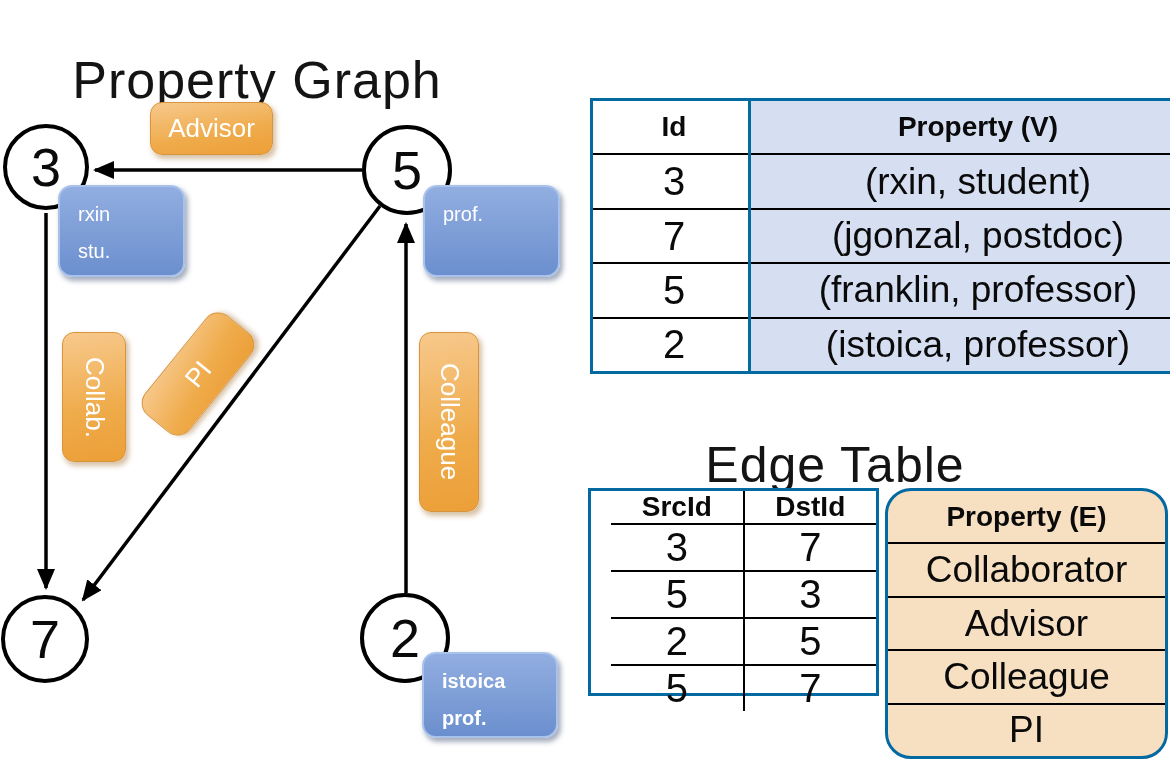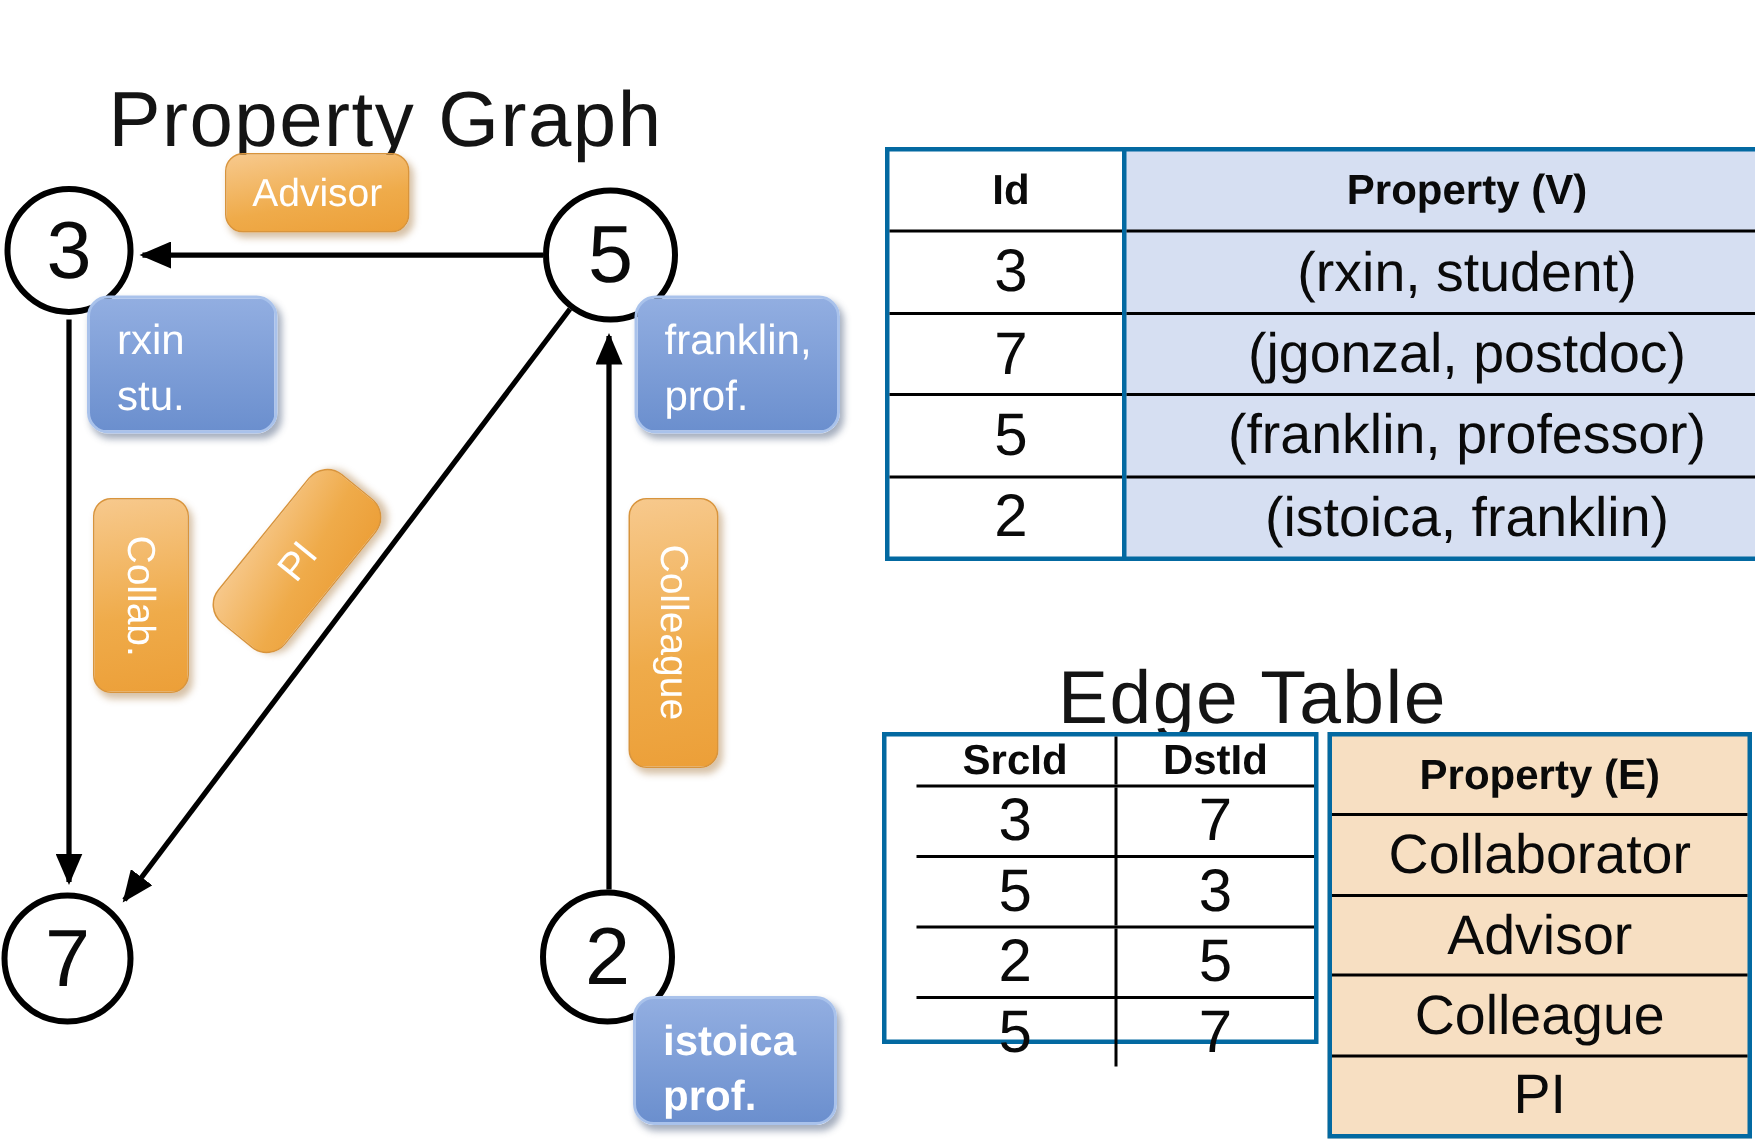--- a/index.html
+++ b/index.html
@@ -40,21 +40,21 @@
   #elabel-collab{left:62px;  top:332px; width:64px;  height:130px;}
   #elabel-colleague{left:419px; top:332px; width:60px; height:180px;}
   #elabel-pi{left:134px; top:345px; width:128px; height:58px; transform:rotate(-51deg); border-radius:16px;}
   .vert{writing-mode:vertical-rl;}
 
   .vprop{
     position:absolute; z-index:3; box-sizing:border-box;
     background:linear-gradient(180deg,#92AEE1 0%,#6B8FCE 100%);
     border:2px solid #A9C2EB; border-radius:14px;
     box-shadow:2.5px 3.5px 5px rgba(55,75,110,.45);
-    color:#fff; font-size:28px; line-height:37px; padding:9px 0 0 18px;margin-top:12px;
+    color:#fff; font-size:20px; line-height:37px; padding:9px 0 0 18px;
   }
   #vprop-3{left:58px;  top:185px; width:127px; height:92px;}
   #vprop-5{left:423px; top:185px; width:137px; height:92px;}
   #vprop-7{left:58px;  top:650px; width:125px; height:88px;}
   #vprop-2{left:422px; top:652px; width:136px; height:86px;font-weight:bold;}
 
   
   .tbl{
     position:absolute; box-sizing:border-box; z-index:2;
     border:3px solid #0369a1; background:#fff;
@@ -68,21 +68,21 @@
   .hdr{font-weight:bold; font-size:28px;}
   .num{font-size:40px;}
   .val{font-size:37px;}
   .cell{
     flex:1; height:100%; display:flex; align-items:center; justify-content:center;
   }
   .cell:first-child{border-right:2.5px solid #000;}
   #vt-id  {left:590px; top:98px;  width:168px; height:276px;}
   #vt-prop{left:748px; top:98px;  width:460px; height:276px; background:#D6DFF2;}
   #et-ids {left:588px; top:488px; width:291px; height:208px;padding-left:20px;}
-  #et-prop{left:885px; top:488px; width:283px; height:271px; background:#F7DFC2;}
+  #et-prop{left:885px; top:488px; width:283px; height:271px; background:#F7DFC2;border-radius:26px;}
 </style>
 </head>
 <body>
 
 <div id="stage">
 
   <div class="title" id="title-graph">Property Graph</div>
   <div class="title" id="title-edge">Edge Table</div>
 
   <svg id="edge-svg" width="1170" height="760">
@@ -121,21 +121,20 @@
   </div>
   <div class="elabel" id="elabel-colleague">
     <span class="vert">Colleague</span>
   </div>
 
   <div class="vprop" id="vprop-3">
     <div>rxin</div>
     <div>stu.</div>
   </div>
   <div class="vprop" id="vprop-5">
-    <div>franklin,</div>
     <div>prof.</div>
   </div>
   <div class="vprop" id="vprop-2">
     <div>istoica</div>
     <div>prof.</div>
   </div>
 
   <div class="tbl" id="vt-id">
     <div class="row hdr">
         <span>Id</span>
@@ -161,21 +160,21 @@
     <div class="row val">
         <span>(rxin, student)</span>
       </div>
     <div class="row val">
         <span>(jgonzal, postdoc)</span>
       </div>
     <div class="row val">
         <span>(franklin, professor)</span>
       </div>
     <div class="row val">
-        <span>(istoica, franklin)</span>
+        <span>(istoica, professor)</span>
       </div>
   </div>
 
   <div class="tbl" id="et-ids">
     <div class="row hdr">
       <span class="cell">SrcId</span>
       <span class="cell">DstId</span>
     </div>
     <div class="row num">
       <span class="cell">3</span>

